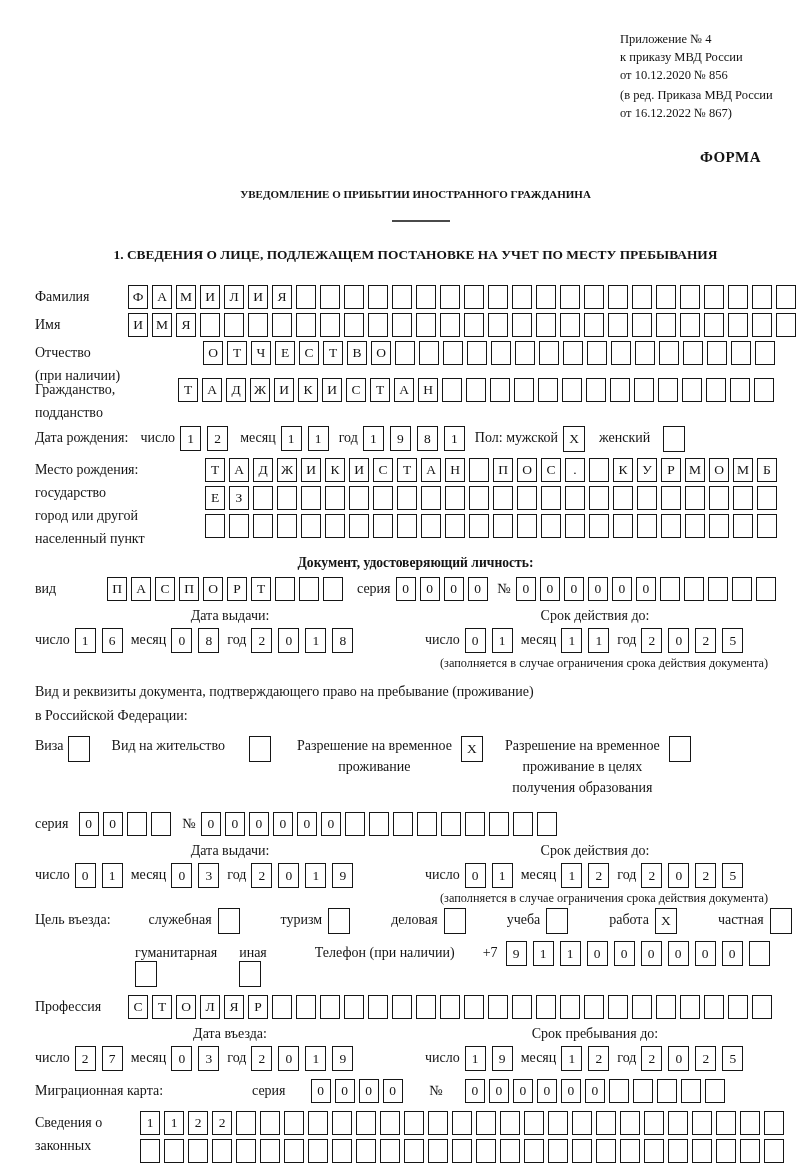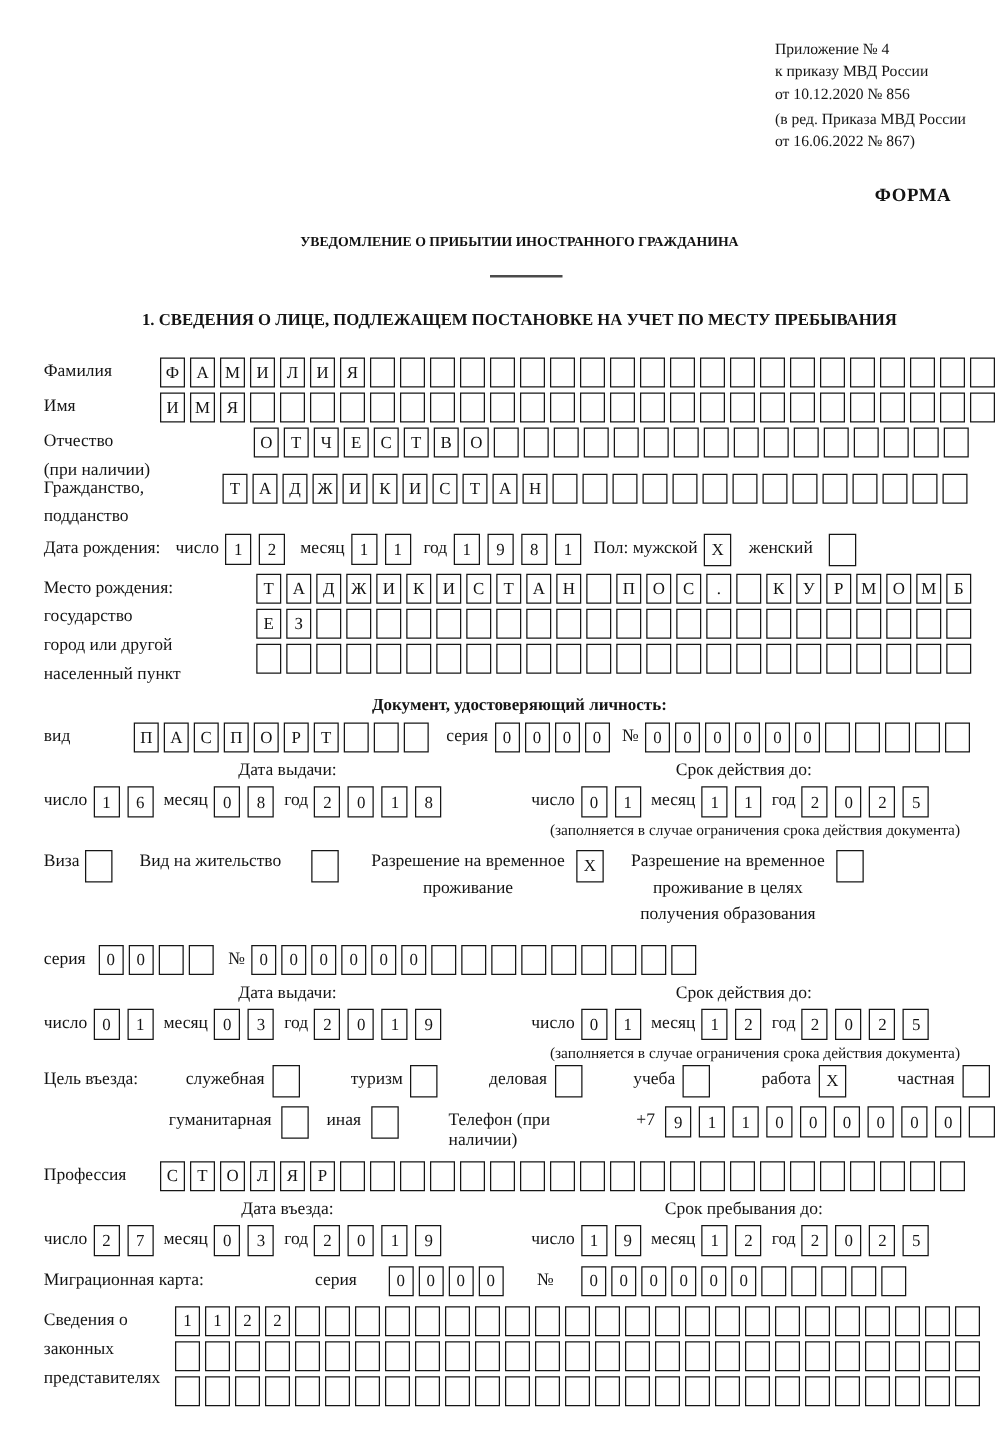--- a/index.html
+++ b/index.html
@@ -63,38 +63,38 @@
 
   .permits{display:flex;margin-top:7px;align-items:flex-start;}
   .permits .p-item{display:flex;align-items:flex-start;}
   .permits .p-lines{font-size:14px;line-height:21px;text-align:center;}
   .permits .boxes{margin-left:9px;margin-top:1px;}
 
   .purpose{display:flex;align-items:flex-start;margin-top:2px;flex-wrap:nowrap;gap:32px;}
   .purpose .opt{display:flex;align-items:flex-start;margin-right:9px;}
   .purpose .opt .lbl{padding-right:6px;white-space:nowrap;}
   .purpose2{display:flex;align-items:flex-start;margin-top:7px;padding-left:100px;}
-  .purpose2 .opt{display:flex;align-items:flex-start;margin-right:14px;}
+  .purpose2 .opt{display:flex;align-items:flex-start;margin-right:14px;flex-direction:column;}
   .purpose2 .opt .lbl{padding-right:8px;}
   .phone-lbl{padding:4px 14px 0 26px;}
   .plus7{padding:4px 8px 0 14px;font-size:14px;}
 
   .mt4{margin-top:4px;} .mt6{margin-top:6px;} .mt14{margin-top:14px;}
 </style>
 </head>
 <body>
 
 <div class="page">
 
   <div class="hdr">
     <div>Приложение № 4</div>
     <div>к приказу МВД России</div>
     <div>от 10.12.2020 № 856</div>
     <div class="rev">(в ред. Приказа МВД России</div>
-    <div>от 16.06.2022 № 867)</div>
+    <div>от 16.12.2022 № 867)</div>
   </div>
 
   <div class="forma">ФОРМА</div>
 
   <div class="title">
     <div>УВЕДОМЛЕНИЕ О ПРИБЫТИИ ИНОСТРАННОГО ГРАЖДАНИНА</div>
     <div><span class="uline"></span></div>
   </div>
 
   <div class="sec-head">1. СВЕДЕНИЯ О ЛИЦЕ, ПОДЛЕЖАЩЕМ ПОСТАНОВКЕ НА УЧЕТ ПО МЕСТУ ПРЕБЫВАНИЯ</div>
@@ -436,20 +436,24 @@
           <span class="cell">2</span>
           <span class="cell">0</span>
           <span class="cell">2</span>
           <span class="cell">5</span>
         </span>
     </div>
   </div>
 
   <div class="note">(заполняется в случае ограничения срока действия документа)</div>
 
+  <div class="intro">
+    <div>Вид и реквизиты документа, подтверждающего право на пребывание (проживание)</div>
+    <div>в Российской Федерации:</div>
+  </div>
 
   <div class="permits">
     <div class="p-item">
       <span class="p-lines">Виза</span>
       <span class="boxes cb" style="margin-left:4px;">
           <span class="cell"></span>
         </span>
     </div>
     <div class="p-item" style="margin-left:22px;">
       <span class="p-lines">Вид на жительство</span>

